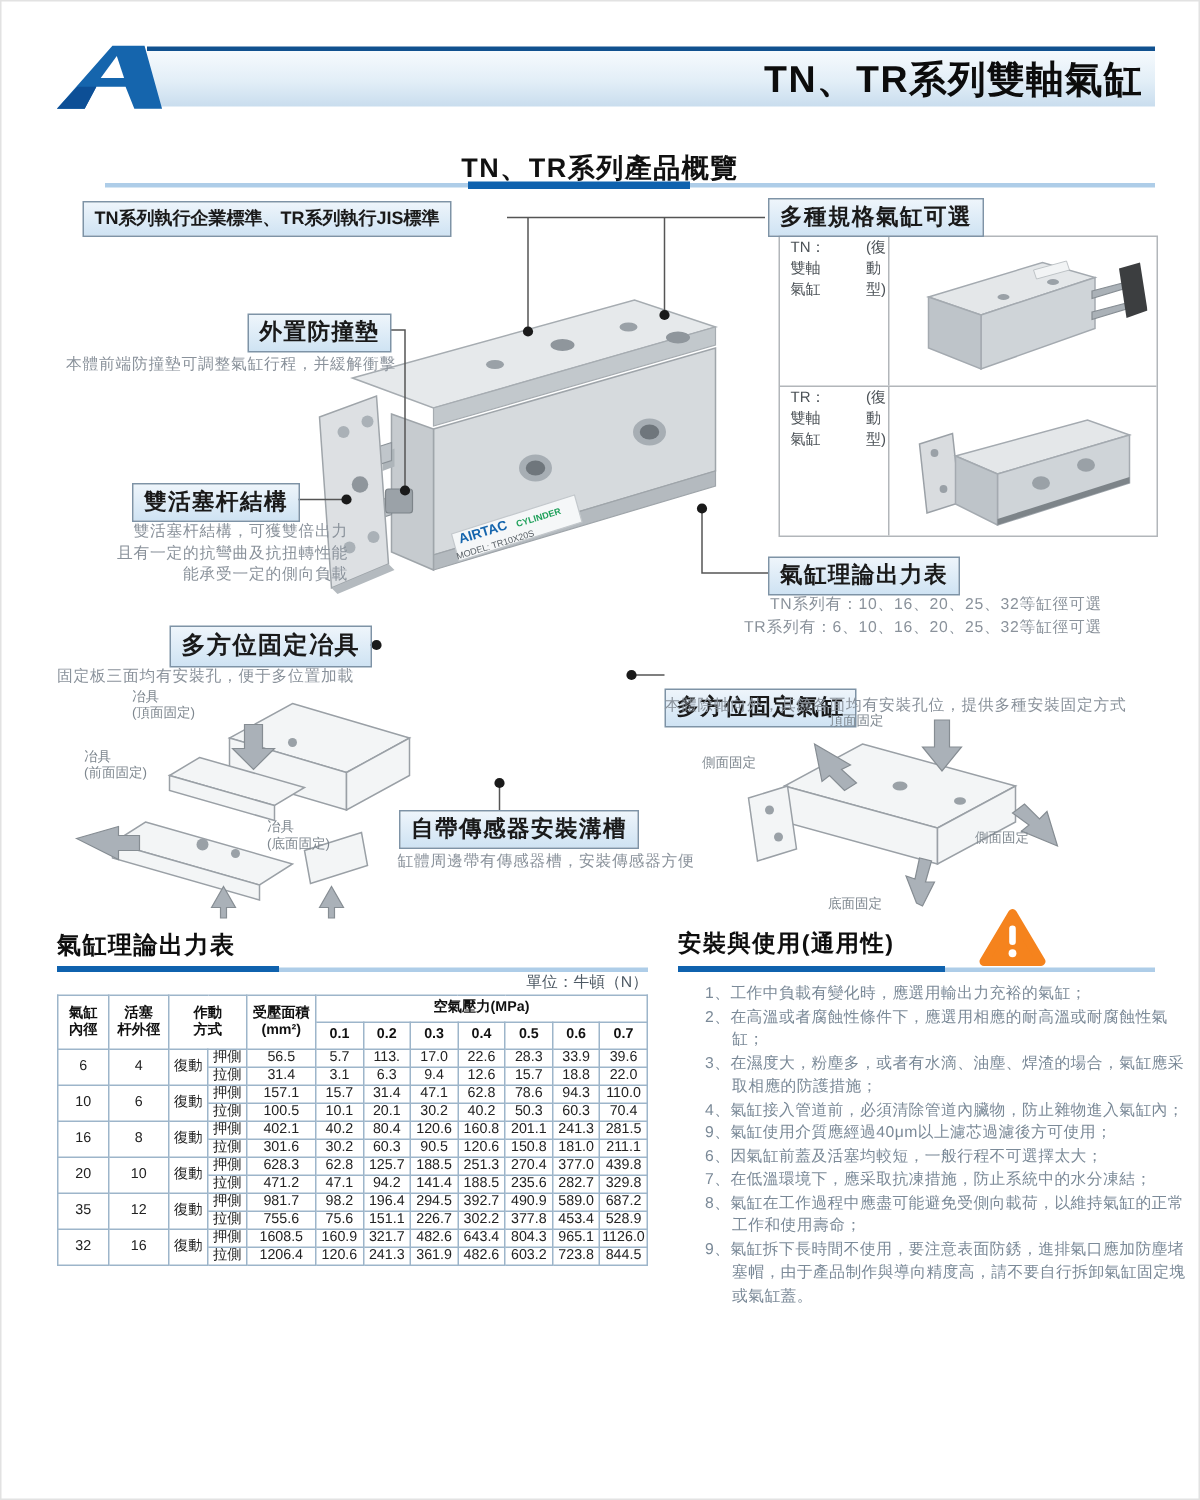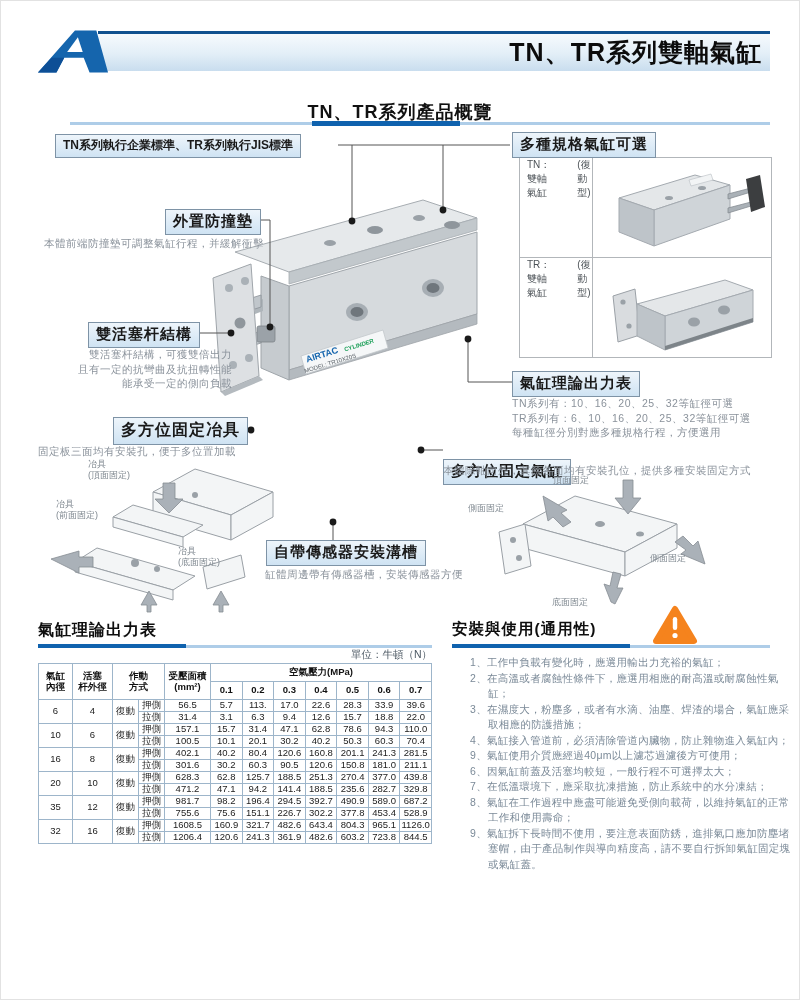--- a/index.html
+++ b/index.html
@@ -96,24 +96,23 @@
   <div class="desc" style="left:40px;top:347px;width:192px;text-align:right;">
     <span style="display:block">雙活塞杆結構，可獲雙倍出力</span>
     <span style="display:block">且有一定的抗彎曲及抗扭轉性能</span>
     <span style="display:block">能承受一定的側向負載</span>
   </div>
 
   <div class="callout" style="left:113px;top:417px;font-size:16px;">多方位固定冶具</div>
   <div class="desc" style="left:38px;top:444px;">固定板三面均有安裝孔，便于多位置加載</div>
 
   <div class="callout" style="left:512px;top:371px;">氣缸理論出力表</div>
-  <div class="desc" style="left:512px;top:396px;">
+  <div class="desc" style="left:496px;top:396px;text-align:right;">
     <span style="display:block">TN系列有：10、16、20、25、32等缸徑可選</span>
     <span style="display:block">TR系列有：6、10、16、20、25、32等缸徑可選</span>
-    <span style="display:block">每種缸徑分別對應多種規格行程，方便選用</span>
   </div>
 
   <div class="callout" style="left:443px;top:459px;">多方位固定氣缸</div>
   <div class="desc" style="left:443px;top:463px;">本體除軸向外，其餘各面均有安裝孔位，提供多種安裝固定方式</div>
 
   <div class="callout" style="left:266px;top:540px;">自帶傳感器安裝溝槽</div>
   <div class="desc" style="left:265px;top:567px;">缸體周邊帶有傳感器槽，安裝傳感器方便</div>
 
   <div class="abs" id="spec-panel">
     <div class="spec-row first">

